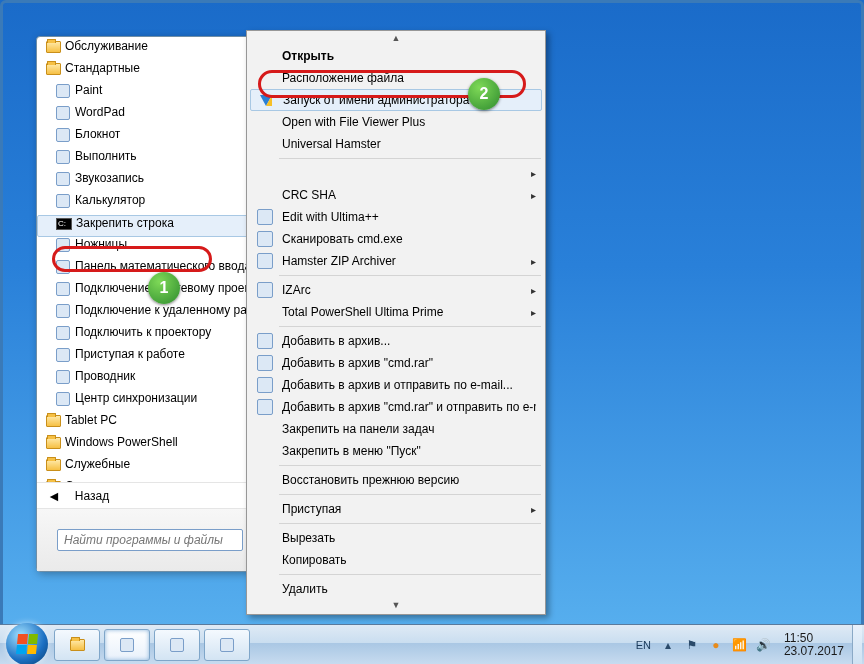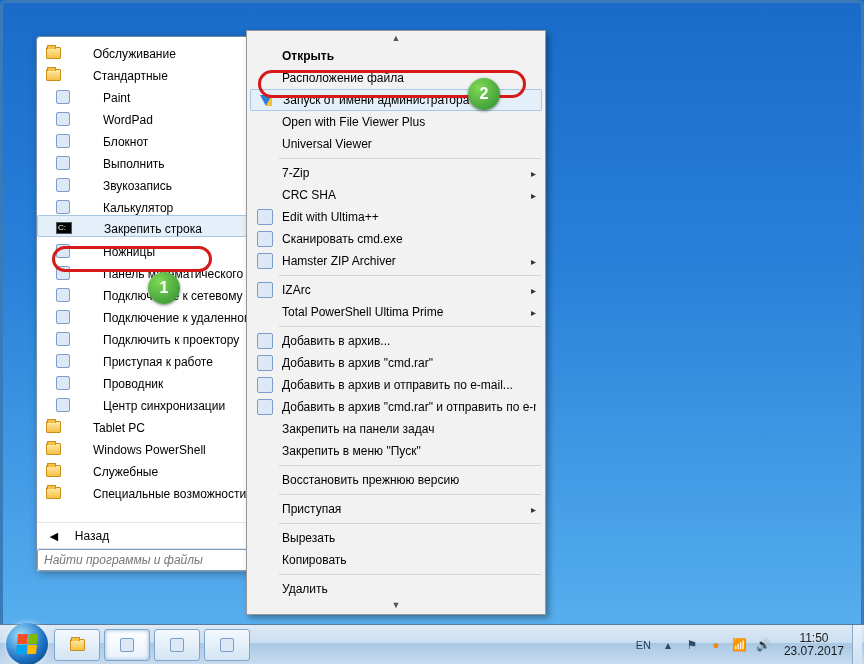--- a/index.html
+++ b/index.html
@@ -2,33 +2,33 @@
 <html><head>
 <meta charset="utf-8">
 <style>
 *{margin:0;padding:0;box-sizing:border-box;font-family:"Segoe UI",Tahoma,sans-serif;font-size:12px;}
 body{width:864px;height:664px;background:linear-gradient(180deg,#1a6bc9 0%,#2980d9 40%,#5bb3f0 100%);position:relative;overflow:hidden;}
 .frame{position:absolute;inset:0;border:3px solid #3a7ab8;border-radius:6px;pointer-events:none;}
 
 
 .start-panel{position:absolute;left:36px;top:36px;width:228px;height:536px;background:#fff;border:1px solid #6f8ea6;border-radius:4px;box-shadow:2px 2px 8px rgba(0,0,0,0.3);display:flex;flex-direction:column;}
 .programs-list{flex:1;overflow:hidden;padding:2px 0;}
-.prog-item{display:flex;align-items:flex-end;height:22px;padding:0 4px 0 18px;cursor:default;white-space:nowrap;gap:28px;}
+.prog-item{display:flex;align-items:flex-start;height:22px;padding:0 4px 0 18px;cursor:default;white-space:nowrap;}
 .prog-item.folder{padding-left:8px;}
 .prog-item .icon{width:16px;height:16px;margin-right:4px;flex-shrink:0;display:inline-flex;align-items:center;justify-content:center;}
 .highlight-red{position:absolute;border:3px solid #d61a1a;border-radius:14px;pointer-events:none;z-index:5;}
 .hl1{left:52px;top:246px;width:160px;height:26px;}
 .hl2{left:258px;top:70px;width:268px;height:28px;}
 .badge{position:absolute;width:32px;height:32px;border-radius:50%;background:radial-gradient(circle at 35% 30%,#7ed957,#2e8b2e);color:#fff;font-weight:bold;font-size:16px;display:flex;align-items:center;justify-content:center;box-shadow:0 1px 3px rgba(0,0,0,0.5);z-index:6;}
 .b1{left:148px;top:272px;}
 .b2{left:468px;top:78px;}
 
 .back-row{display:flex;align-items:center;height:26px;padding:0 10px;border-top:1px solid #e5e5e5;}
 .back-row .arrow{font-size:14px;margin-right:14px;}
-.search-row{padding:0;border-top:1px solid #e5e5e5;background:linear-gradient(#f7f7f7,#eaeaea);}
+.search-row{padding:20px;border-top:1px solid #e5e5e5;background:linear-gradient(#f7f7f7,#eaeaea);}
 .search-input{width:100%;height:22px;border:1px solid #7a9ec9;border-radius:2px;padding:0 6px;font-style:italic;color:#777;background:#fff;}
 
 
 .ctx{position:absolute;left:246px;top:30px;width:300px;background:#f2f2f2;border:1px solid #979797;box-shadow:3px 3px 6px rgba(0,0,0,0.35);padding:2px;}
 .ctx .scroll-arrow{height:12px;text-align:center;color:#555;font-size:9px;line-height:10px;}
 .ctx-item{display:flex;align-items:center;height:22px;padding:0 6px 0 4px;margin:0 1px;position:relative;}
 .ctx-item .ci-icon{width:22px;height:18px;margin-right:6px;flex-shrink:0;display:inline-flex;align-items:center;justify-content:center;}
 .ctx-item .ci-label{flex:1;white-space:nowrap;overflow:hidden;}
 .ctx-item.bold .ci-label{font-weight:bold;}
 .ctx-item.sub::after{content:"▸";position:absolute;right:6px;font-size:10px;color:#333;}
@@ -40,21 +40,21 @@
 .start-orb{width:42px;height:42px;margin:-2px 4px 0 6px;border-radius:50%;background:radial-gradient(circle at 35% 30%,#9fe0ff,#1b6fc2 60%,#0a3a6b);box-shadow:0 0 6px rgba(255,255,255,0.6);display:flex;align-items:center;justify-content:center;}
 .orb-flag{width:20px;height:20px;display:grid;grid-template-columns:1fr 1fr;grid-template-rows:1fr 1fr;gap:1px;transform:skewX(-6deg);}
 .orb-flag span:nth-child(1){background:#f25022;}
 .orb-flag span:nth-child(2){background:#7fba00;}
 .orb-flag span:nth-child(3){background:#00a4ef;}
 .orb-flag span:nth-child(4){background:#ffb900;}
 .tb-btn{height:32px;min-width:46px;margin:0 2px;border:1px solid #7fa6c9;border-radius:3px;background:linear-gradient(#f4f9fe,#d3e4f3);display:flex;align-items:center;justify-content:center;}
 .tb-btn.active{background:linear-gradient(#fff,#e8f1fb);box-shadow:inset 0 0 4px #8bb4da;}
 .tray{margin-left:auto;display:flex;align-items:center;height:100%;padding:0 2px;}
 .tray .ti{width:18px;height:18px;margin:0 3px;display:inline-flex;align-items:center;justify-content:center;color:#2a4a6a;font-size:12px;}
-.clock{display:flex;flex-direction:column;align-items:center;justify-content:center;padding:0 8px;color:#1a1a1a;font-size:11px;line-height:13px;}
+.clock{display:flex;flex-direction:column;justify-content:center;padding:0 8px;color:#1a1a1a;font-size:11px;line-height:13px;}
 .show-dt{width:10px;height:100%;border-left:1px solid #8aa9c6;background:linear-gradient(#e8f1fb,#cfe2f3);}
 
 
 .ic-folder{width:15px;height:12px;background:linear-gradient(#ffe9a8,#f6c044);border:1px solid #c98f1a;border-radius:1px;position:relative;}
 .ic-folder::before{content:"";position:absolute;top:-3px;left:0;width:7px;height:3px;background:#f6c044;border:1px solid #c98f1a;border-bottom:none;border-radius:1px 1px 0 0;}
 .ic-app{width:14px;height:14px;background:#dce8f5;border:1px solid #7a9ec9;border-radius:2px;}
 .ic-cmd{width:16px;height:12px;background:#000;border:1px solid #555;color:#fff;font-size:8px;line-height:10px;text-align:left;padding-left:1px;}
 .ic-shield{width:0;height:0;border-left:6px solid transparent;border-right:6px solid transparent;border-top:11px solid #2a7fd4;position:relative;}
 .ic-shield::after{content:"";position:absolute;left:-6px;top:-11px;width:0;height:0;border-left:6px solid transparent;border-right:6px solid #f6c028;border-top:11px solid transparent;}
 .lang{border:1px solid transparent;padding:0 4px;color:#1a3a5a;font-size:11px;}
@@ -223,26 +223,25 @@
           <span class="ic-shield"></span>
         </span>
         <span class="ci-label">Запуск от имени администратора</span>
       </div>
       <div class="ctx-item">
         <span class="ci-icon"></span>
         <span class="ci-label">Open with File Viewer Plus</span>
       </div>
       <div class="ctx-item">
         <span class="ci-icon"></span>
-        <span class="ci-label">Universal Viewer</span>
-      </div>
-      <div class="sep"></div>
-      <div class="ctx-item sub">
-        <span class="ci-icon"></span>
-        <span class="ci-label">7-Zip</span>
+        <span class="ci-label">Universal Hamster</span>
+      </div>
+      <div class="sep"></div>
+      <div class="ctx-item sub">
+        <span class="ci-icon"></span>
       </div>
       <div class="ctx-item sub">
         <span class="ci-icon"></span>
         <span class="ci-label">CRC SHA</span>
       </div>
       <div class="ctx-item">
         <span class="ci-icon">
           <span class="ic-app" style="width:16px;height:16px"></span>
         </span>
         <span class="ci-label">Edit with Ultima++</span>

